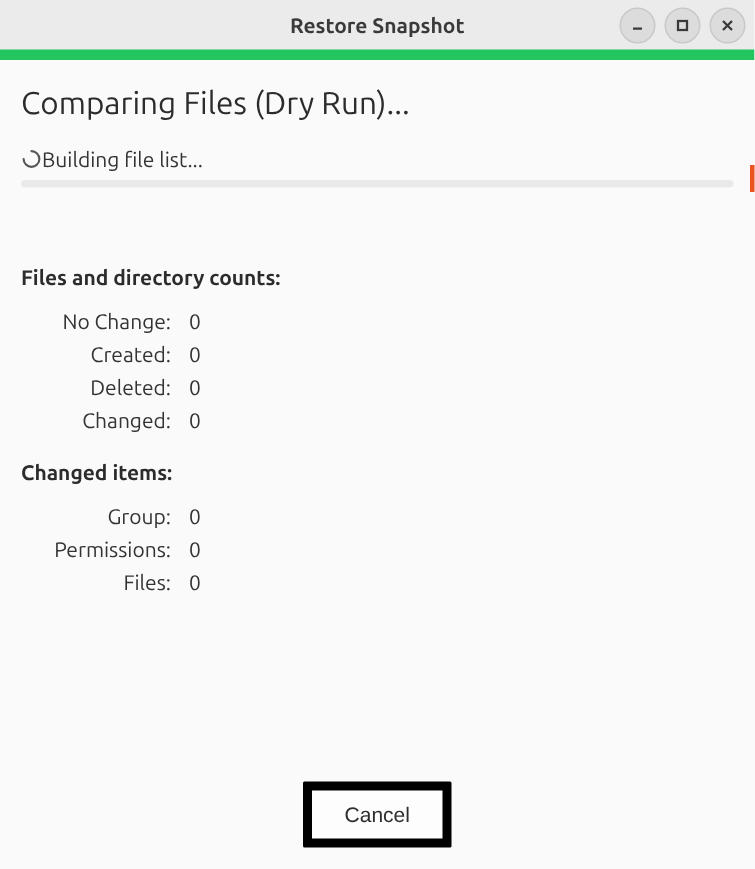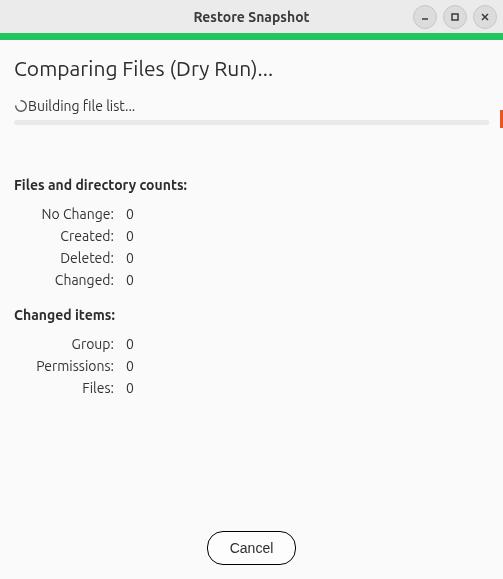--- a/index.html
+++ b/index.html
@@ -144,22 +144,22 @@
       position: absolute;
       bottom: 14px;
       left: 0;
       width: 100%;
       display: flex;
       justify-content: center;
     }
     .cancel-btn {
       padding: 8px 22px;
       background: #fdfdfd;
-      border: 1px solid #000000;
-      border-radius: 16px;
+      border: 6px solid #000000;
+      border-radius: 1px;
       font-size: 14px;
       color: #2e2e2e;
       cursor: pointer;
     }
   </style>
 </head>
 <body>
 
 <div class="titlebar">
   <div class="titlebar-title">Restore Snapshot</div>

